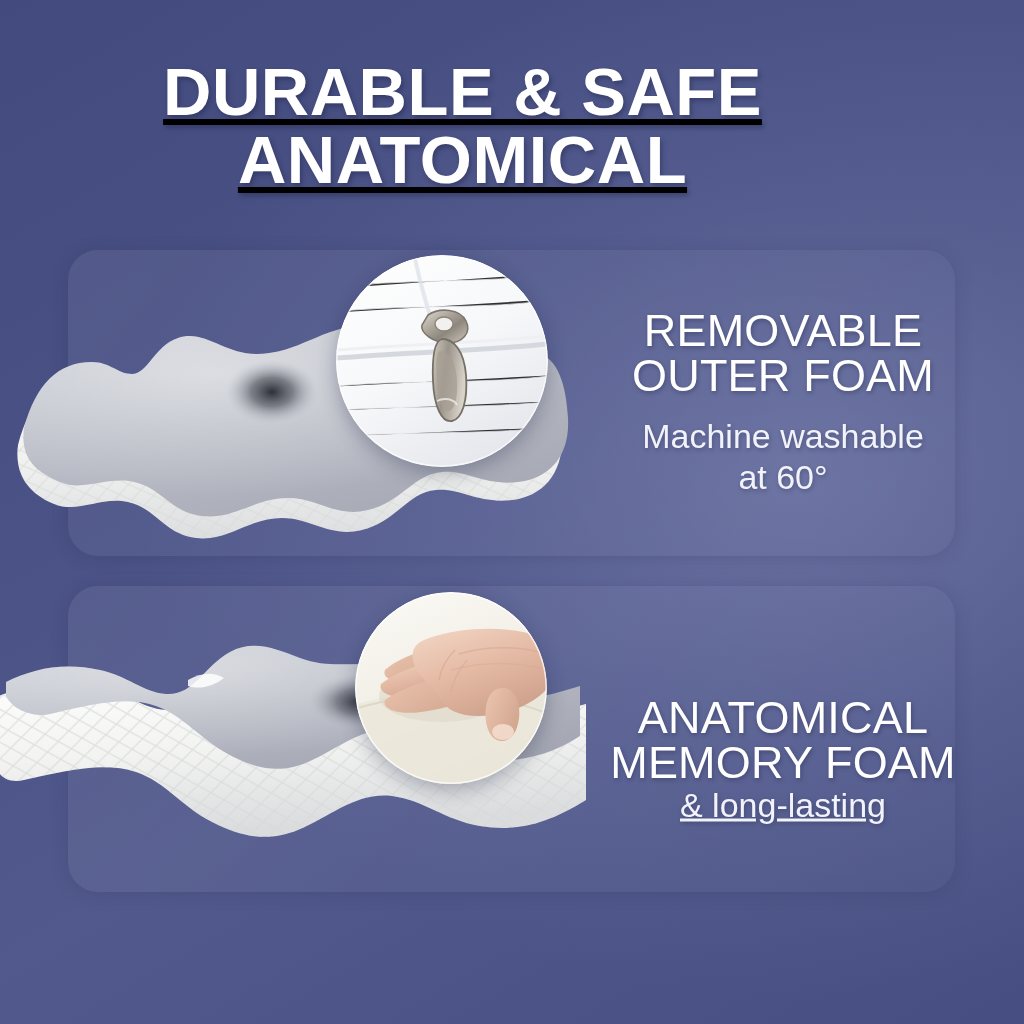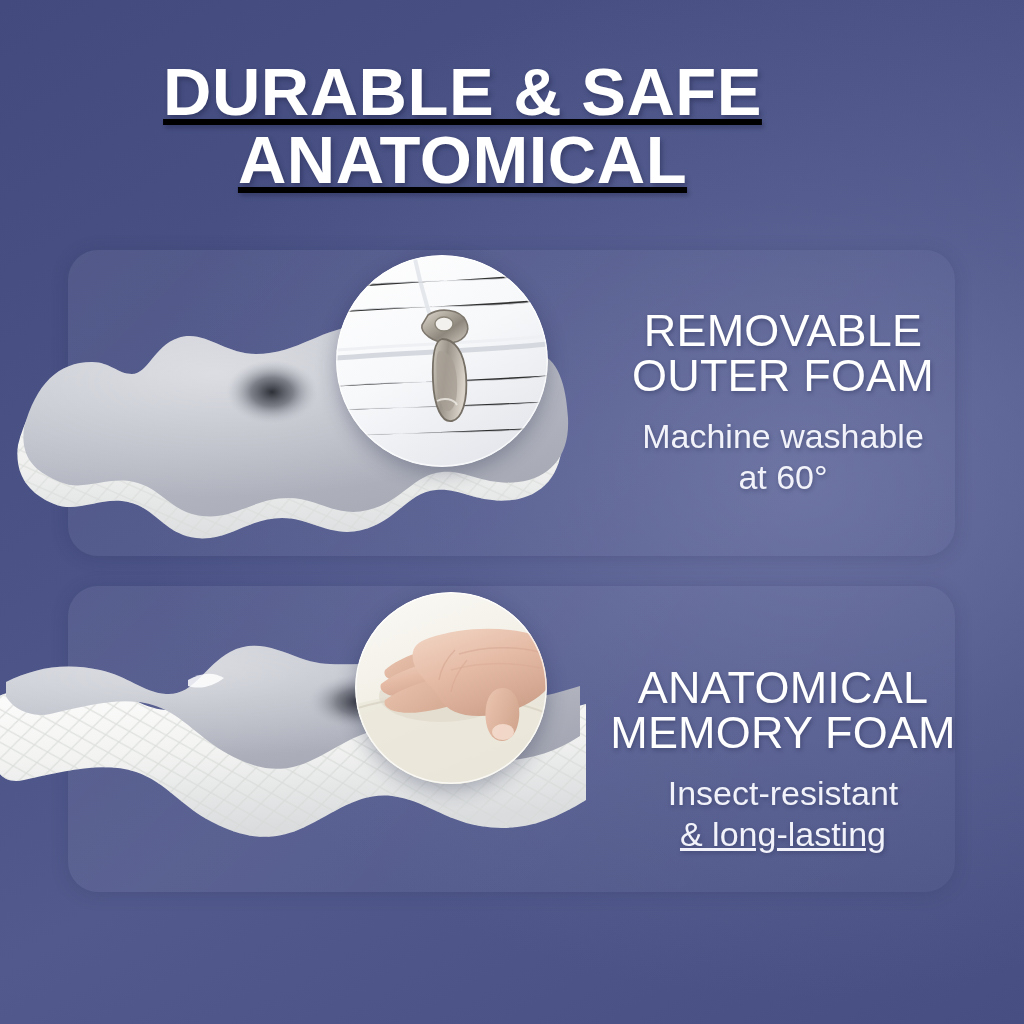--- a/index.html
+++ b/index.html
@@ -366,17 +366,16 @@
           <path d="M112 68 C104 78 98 88 96 100" stroke="#d2a18b" stroke-width="1.3" fill="none" opacity="0.4"></path>
         </g>
       </g>
       <circle cx="96" cy="96" r="95.2" fill="none" stroke="#ffffff" stroke-width="1.6" opacity="0.7"></circle>
     </svg>
   </div>
 
   <div class="card-text" style="top:760px;">
     <div class="feature-heading">ANATOMICAL</div>
     <div class="feature-heading">MEMORY FOAM</div>
-    <div class="feature-sub">Insect-resistant</div>
     <div class="feature-sub" style="margin-top:0;text-decoration:underline;">&amp; long-lasting</div>
   </div>
 
 </div>
 
 </body></html>

